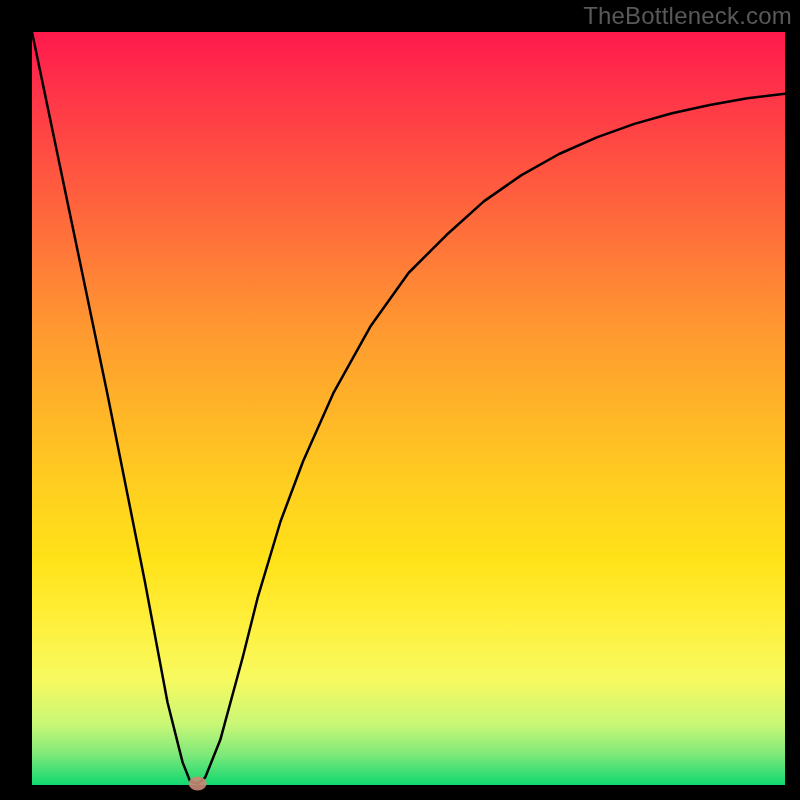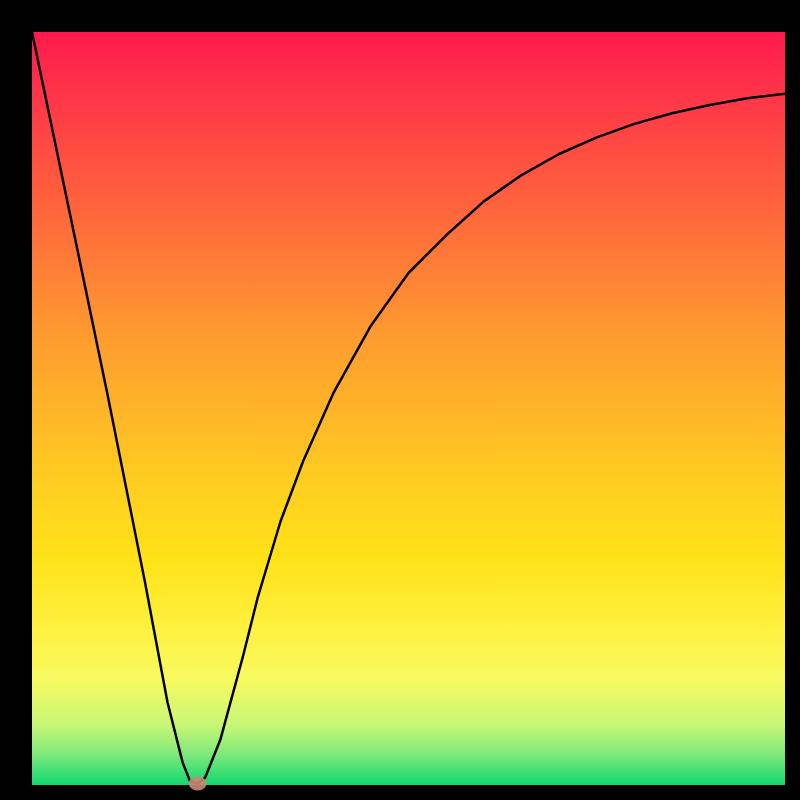--- a/index.html
+++ b/index.html
@@ -58,14 +58,15 @@
 
     <rect x="0" y="0" width="800" height="800" fill="#000000"></rect>
 
     <rect id="plot-rect" fill="url(#bg-grad)" x="32" y="32" width="753" height="753"></rect>
 
     <path id="curve" fill="none" stroke="#000000" stroke-width="2.5" stroke-linejoin="round" stroke-linecap="round" d="M32.0 32.0 L69.7 212.7 L107.3 393.4 L144.9 581.7 L167.5 702.2 L182.6 762.4 L190.1 781.2 L197.7 783.5 L205.2 777.5 L220.3 739.8 L242.8 657.0 L257.9 596.8 L280.5 521.5 L303.1 461.2 L333.2 393.4 L370.9 325.7 L408.5 273.0 L446.2 235.3 L483.8 201.4 L521.5 175.1 L559.1 154.0 L596.8 137.4 L634.4 123.9 L672.0 113.3 L709.7 105.0 L747.4 98.3 L785.0 93.7"></path>
 
     <ellipse id="marker-dot" rx="9" ry="7" fill="#c98876" fill-opacity="0.9" cx="197.66" cy="783.494"></ellipse>
   </svg>
 
+  <div class="watermark">TheBottleneck.com</div>
 
 </div>
 
 </body></html>

